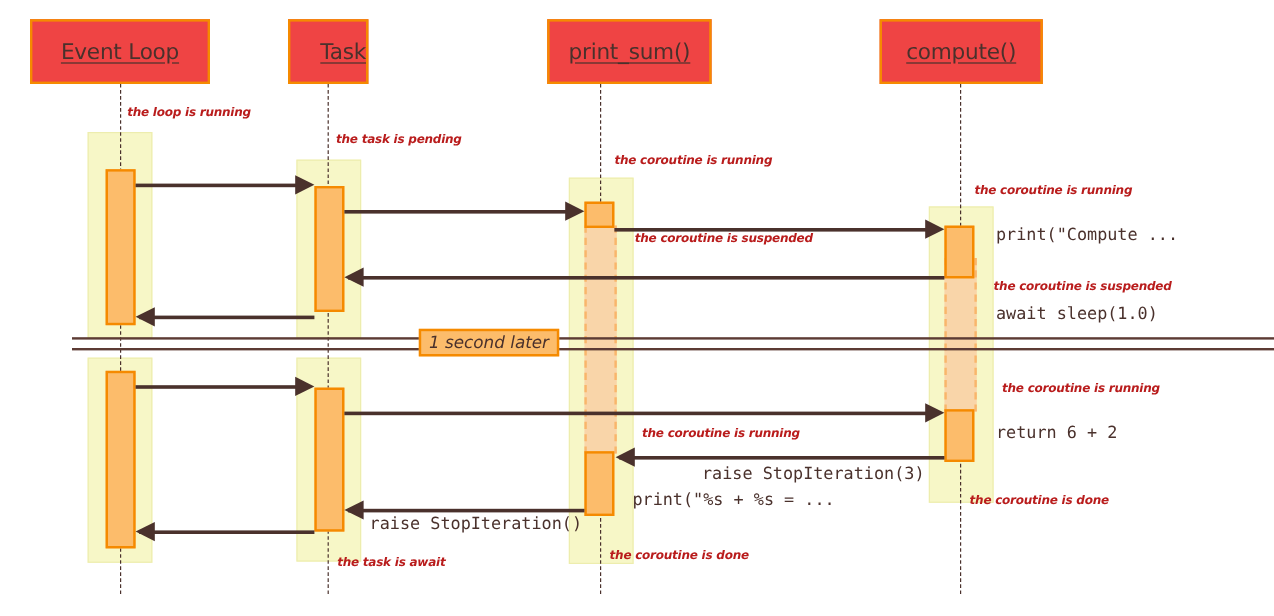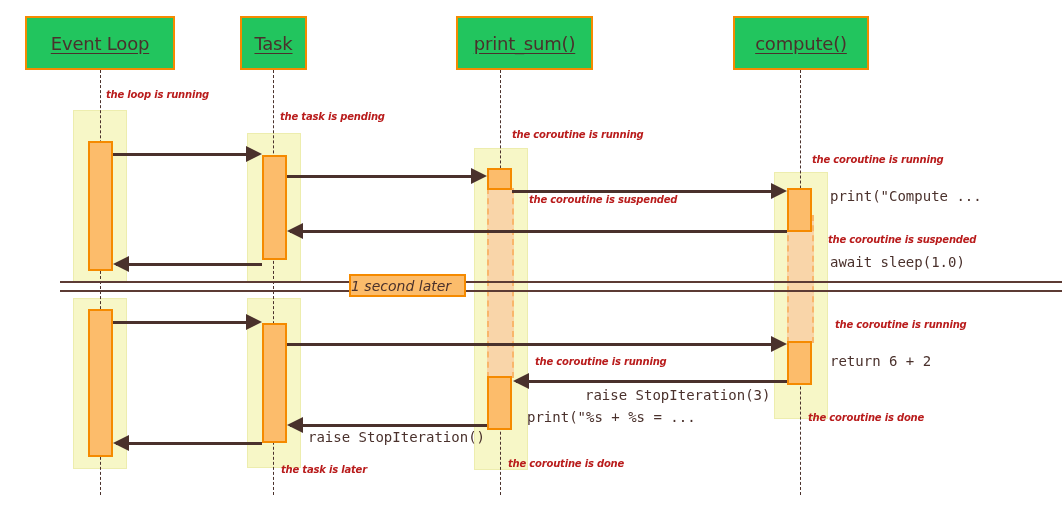--- a/index.html
+++ b/index.html
@@ -9,21 +9,21 @@
     height:513px;
     background:#ffffff;
     overflow:hidden;
     font-family:"DejaVu Sans", sans-serif;
   }
 
   
   .actor-box{
     position:absolute;
     box-sizing:border-box;
-    background:#22c55e;
+    background:#ef4444;
     border:2px solid #F58A00;
     display:flex;
     align-items:center;
     justify-content:center;
   }
   .actor-label{
     font-family:"DejaVu Sans", sans-serif;
     font-size:18px;
     color:#4A312C;
     text-decoration:underline;
@@ -111,21 +111,21 @@
   .divider-rule{
     position:absolute;
     height:0;
     border-top:2px solid #5C3B34;
   }
   .divider-box{
     position:absolute;
     box-sizing:border-box;
     background:#FCBC6B;
     border:2px solid #F58A00;
-    display:flex;align-items:center;justify-content:flex-start;
+    display:flex;align-items:center;justify-content:center;
   }
   .divider-label{
     font-family:"DejaVu Sans", sans-serif;
     font-style:italic;
     font-size:14px;
     color:#4A312C;
     white-space:nowrap;
   }
 </style>
 </head>
@@ -205,26 +205,26 @@
   <div class="note" style="left:106px; top:89px;">the loop is running</div>
   <div class="note" style="left:280px; top:111px;">the task is pending</div>
   <div class="note" style="left:512px; top:129px;">the coroutine is running</div>
   <div class="note" style="left:812px; top:154px;">the coroutine is running</div>
   <div class="note" style="left:529px; top:194px;">the coroutine is suspended</div>
   <div class="note" style="left:828px; top:234px;">the coroutine is suspended</div>
   <div class="note" style="left:835px; top:319px;">the coroutine is running</div>
   <div class="note" style="left:535px; top:356px;">the coroutine is running</div>
   <div class="note" style="left:808px; top:412px;">the coroutine is done</div>
   <div class="note" style="left:508px; top:458px;">the coroutine is done</div>
-  <div class="note" style="left:281px; top:464px;">the task is later</div>
+  <div class="note" style="left:281px; top:464px;">the task is await</div>
 
   <div class="actor-box" style="left:25px;  top:16px; width:150px; height:54px;">
     <span class="actor-label">Event Loop</span>
   </div>
-  <div class="actor-box" style="left:240px; top:16px; width:67px;  height:54px;">
+  <div class="actor-box" style="left:240px; top:16px; width:67px;  height:54px;justify-content:flex-end;">
     <span class="actor-label">Task</span>
   </div>
   <div class="actor-box" style="left:432px; top:16px; width:137px; height:54px;margin-left:24px;">
     <span class="actor-label">print_sum()</span>
   </div>
   <div class="actor-box" style="left:733px; top:16px; width:136px; height:54px;">
     <span class="actor-label">compute()</span>
   </div>
 
 </div>

